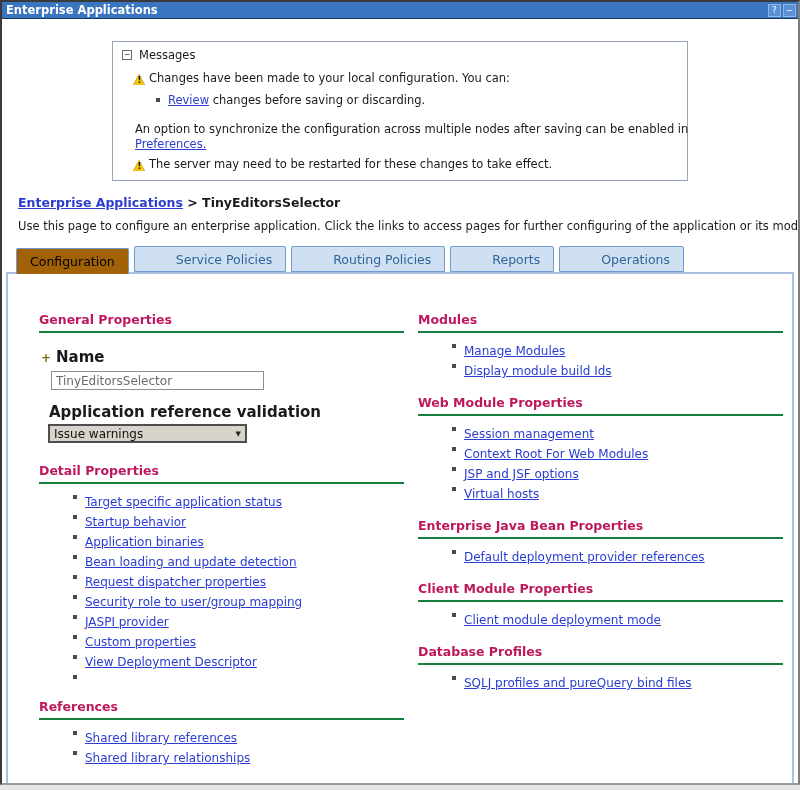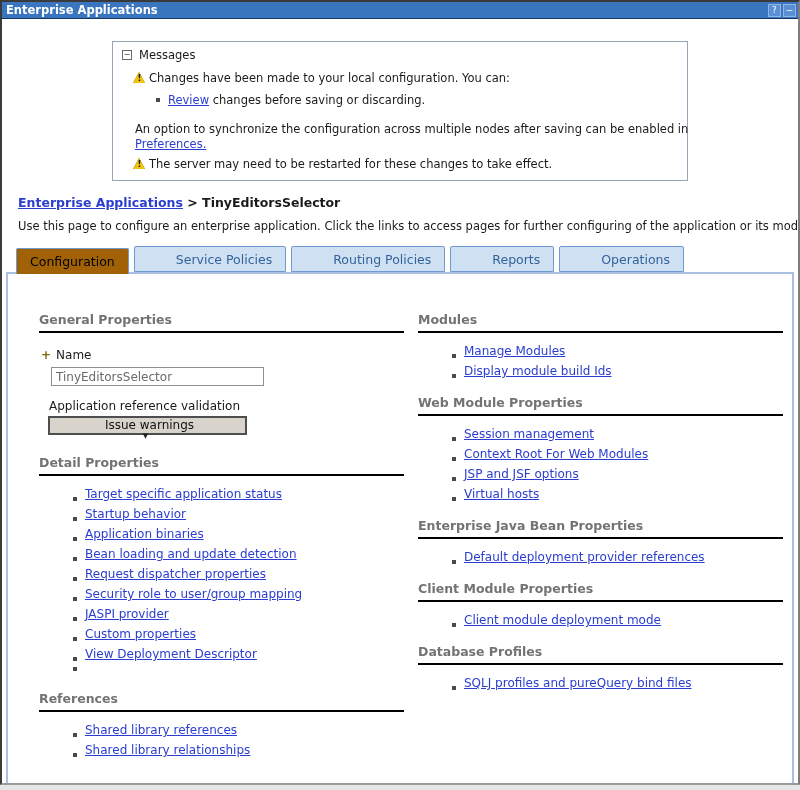--- a/index.html
+++ b/index.html
@@ -41,21 +41,21 @@
     padding: 6px 9px 9px;
     font-size: 11.5px;
     min-height: 138px;
   }
   .msg-header { display: flex; align-items: center; gap: 7px; }
   .collapse-box {
     width: 10px; height: 10px; border: 1px solid #6a6a6a;
     font-size: 8px; line-height: 8px; text-align: center; color: #333;
     background: #fff;
   }
-  .msg-warnrow { display: flex; align-items: flex-start; gap: 4px; margin: 9px 0 0 11px; }
+  .msg-warnrow { display: flex; align-items: flex-end; gap: 4px; margin: 9px 0 0 11px; }
   .warn-tri {
     position: relative; width: 0; height: 0; flex: 0 0 auto;
     border-left: 6px solid transparent; border-right: 6px solid transparent;
     border-bottom: 11px solid #f2c40d; margin-top: 1px;
     filter: drop-shadow(0 0 0.5px #5a4a00);
   }
   .warn-tri::after {
     content: "!"; position: absolute; left: -1.5px; top: 1px;
     font-size: 8.5px; font-weight: bold; color: #1a1a1a;
   }
@@ -80,38 +80,38 @@
   .tab:not(.active) { border-bottom: 1px solid #6f9bd2; margin-bottom: 2px; padding-bottom: 4px; padding-left: 41px; }
   .tab.active { background: #a16207; color: #000; box-shadow: 0 2px 0 0 #fff; }
   
   .panel {
     margin: 0 4px; border: 2px solid #a9c0e2;
     height: 517px; display: flex; padding-top: 38px;
   }
   .col-left  { width: 365px; margin-left: 31px; flex: 0 0 auto; }
   .col-right { width: 365px; margin-left: 14px; flex: 0 0 auto; }
   .sec-header {
-    font-size: 12.5px; font-weight: bold; color: #737373;
-    padding-bottom: 4px; border-bottom: 2px solid #000000;
+    font-size: 12.5px; font-weight: bold; color: #be185d;
+    padding-bottom: 4px; border-bottom: 2px solid #15803d;
   }
   .linklist { list-style: none; margin: 11px 0 0 34px; }
-  .linklist li { display: flex; align-items: flex-end; gap: 8px; margin-bottom: 6px; font-size: 12px; }
+  .linklist li { display: flex; align-items: flex-start; gap: 8px; margin-bottom: 6px; font-size: 12px; }
   .fieldblock { margin: 15px 0 0 2px; }
   .req { color: #7d6a08; font-weight: bold; margin-right: 5px; }
-  .field-label { font-weight: normal; font-size: 12px; }
+  .field-label { font-weight: bold; font-size: 15px; }
   .name-input {
     display: block; margin: 5px 0 0 10px; width: 213px; height: 19px;
     border: 1px solid #8f8f8f; color: #6b6b6b; font-size: 12px;
     padding: 1px 4px; font-family: inherit; background: #fff;
   }
   .val-label { margin: 13px 0 0 10px; }
   .selectbox {
     margin: 3px 0 0 9px; width: 199px; height: 19px;
     background: #d8d4cc; border: 2px solid #4e4e4e;
-    display: flex; align-items: center; cursor: pointer; flex-direction: column;
+    display: flex; align-items: center; cursor: pointer;
   }
   .selectbox .sel-text { flex: 1; padding-left: 4px; font-size: 12px; color: #111; }
   .selectbox .arrow { font-size: 7px; color: #222; padding-right: 4px; }
   .gap-sec { margin-top: 20px; }
   .rsec { margin-bottom: 17px; }
 </style>
 </head>
 <body>
 
 <div class="window">

